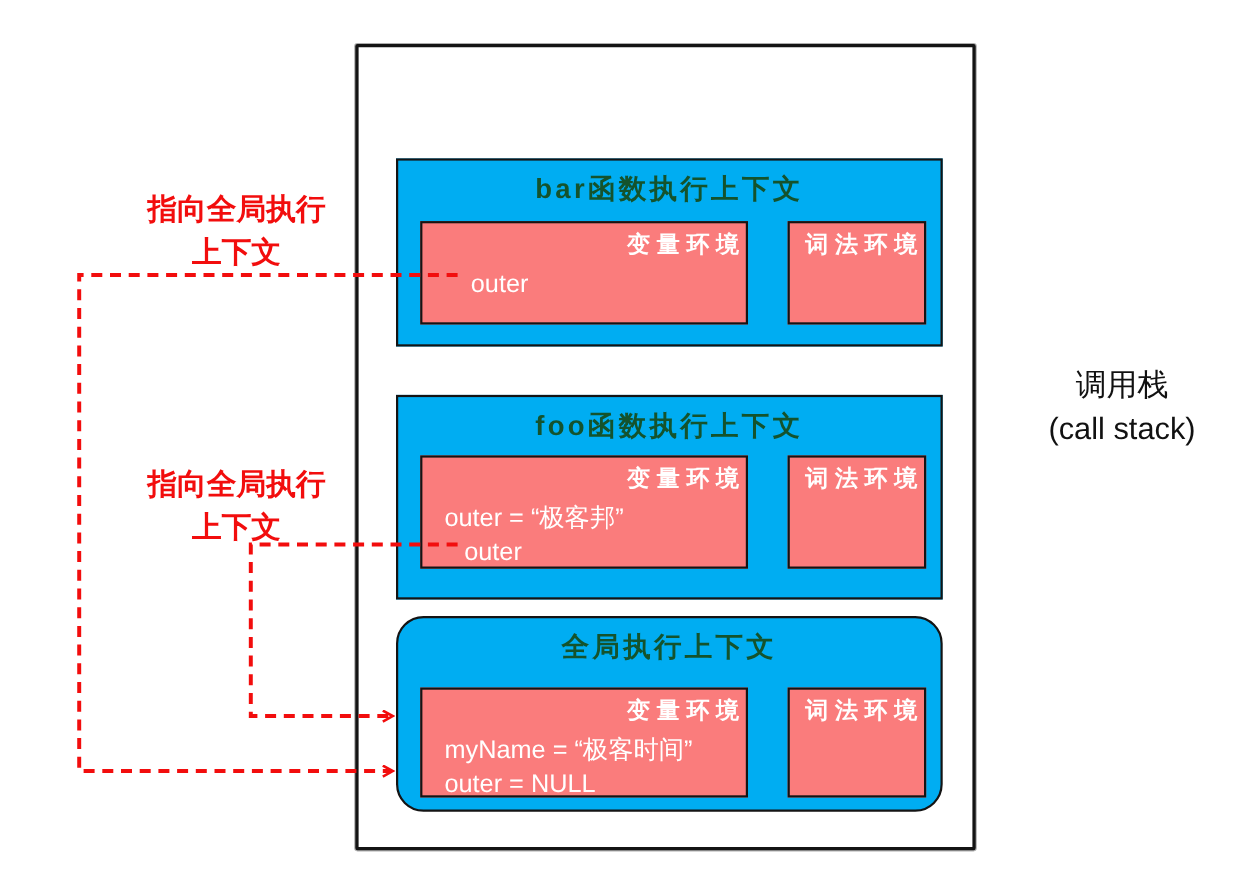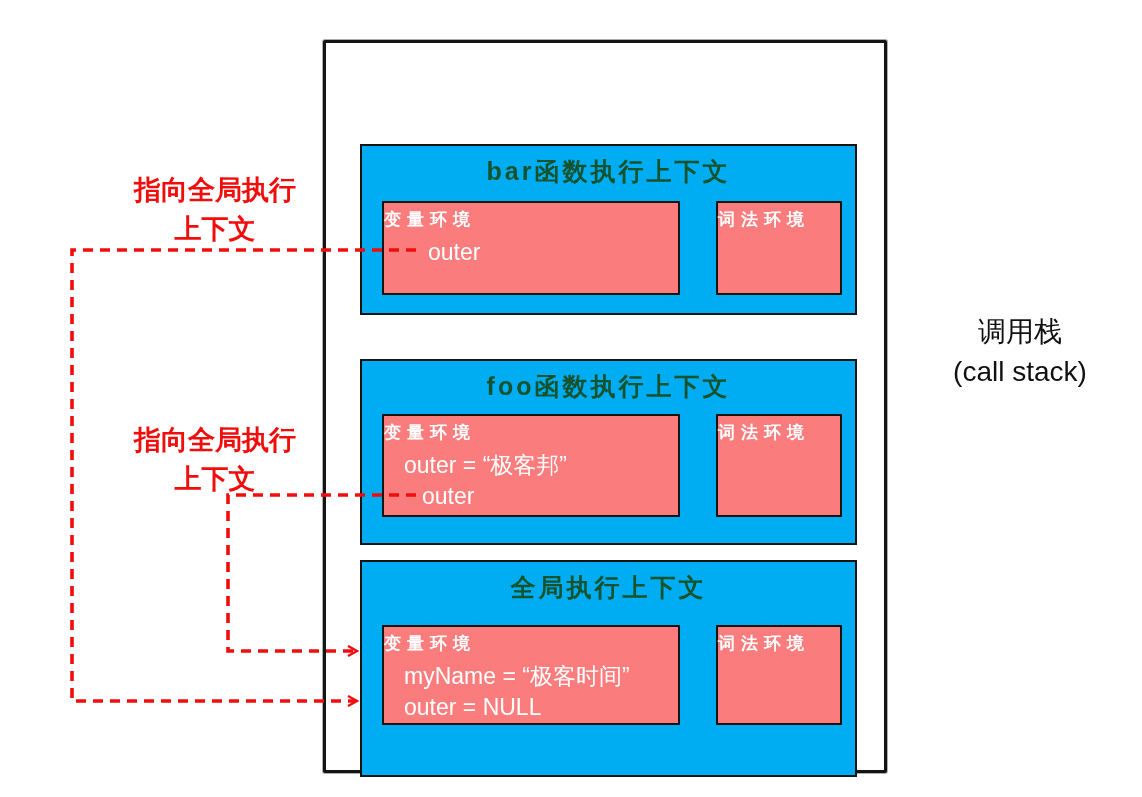--- a/index.html
+++ b/index.html
@@ -28,21 +28,21 @@
   }
   
   .context-box{
     position:absolute;
     left:360px;width:497px;
     background:var(--context-blue);
     border:2px solid var(--border-black);
   }
   .ctx-bar{top:144px;height:171px;}
   .ctx-foo{top:359px;height:186px;}
-  .ctx-global{top:560px;height:217px;}
+  .ctx-global{top:560px;height:178px;border-radius:25px;}
   .context-title{
     position:absolute;top:9px;left:0;right:0;
     text-align:center;
     color:#14532d;
     font-size:25px;
     font-weight:bold;
     letter-spacing:3px;
     white-space:nowrap;
   }
   
@@ -52,22 +52,22 @@
     border:2px solid var(--border-black);
     color:#ffffff;
   }
   .var-env{left:20px;width:298px;}
   .lex-env{left:354px;width:126px;}
   .ctx-bar .env-box{top:55px;height:94px;}
   .ctx-foo .env-box{top:53px;height:103px;}
   .ctx-global .env-box{top:63px;height:100px;}
   .env-title{
     margin-top:5px;
-    text-align:left;
-    font-size:17px;
+    text-align:right;
+    font-size:21px;
     font-weight:bold;
     letter-spacing:6px;
     white-space:nowrap;
   }
   .env-rows{margin-top:6px;}
   .env-row{
     font-size:23px;
     line-height:31px;
     white-space:nowrap;
     padding-left:20px;
@@ -84,21 +84,21 @@
     font-weight:bold;
     line-height:39px;
     white-space:nowrap;
     margin-top:33px;
   }
   .pointer-label-1{left:105px;top:138px;}
   .pointer-label-2{left:105px;top:388px;}
   
   .stack-label{
     position:absolute;
-    left:925px;top:312px;width:190px;
+    left:925px;top:330px;width:190px;
     text-align:center;
     color:#111111;
     font-size:28px;
     line-height:40px;
     white-space:nowrap;
   }
   
   .arrow-layer{
     position:absolute;
     left:0;top:0;width:1142px;height:797px;

